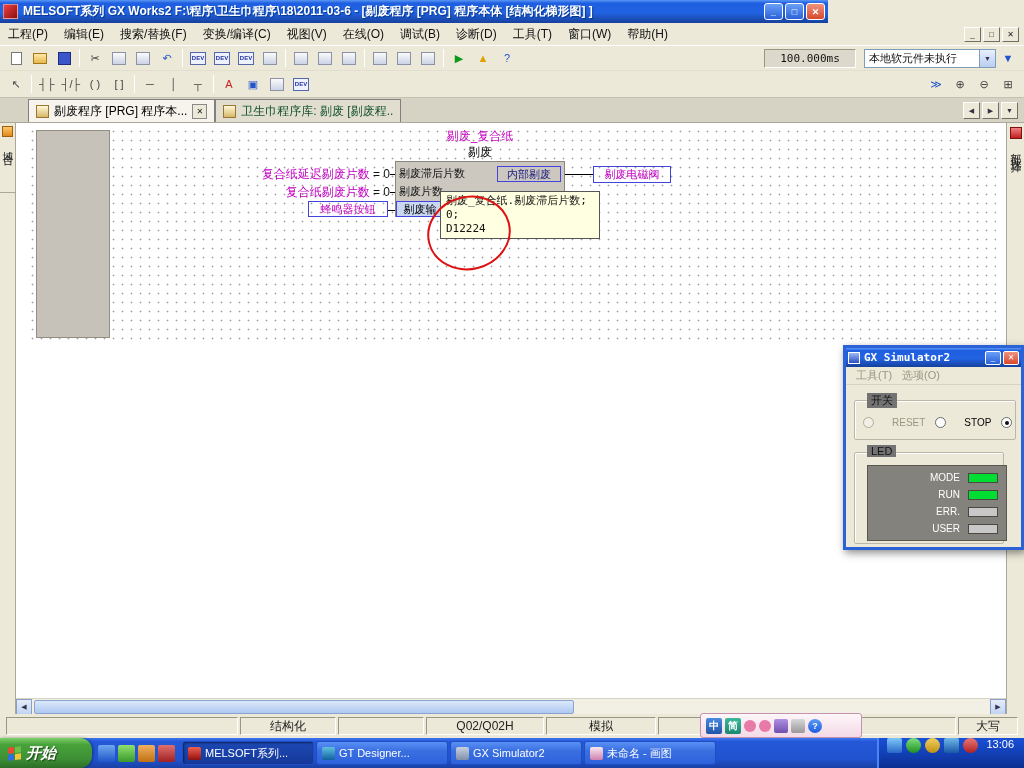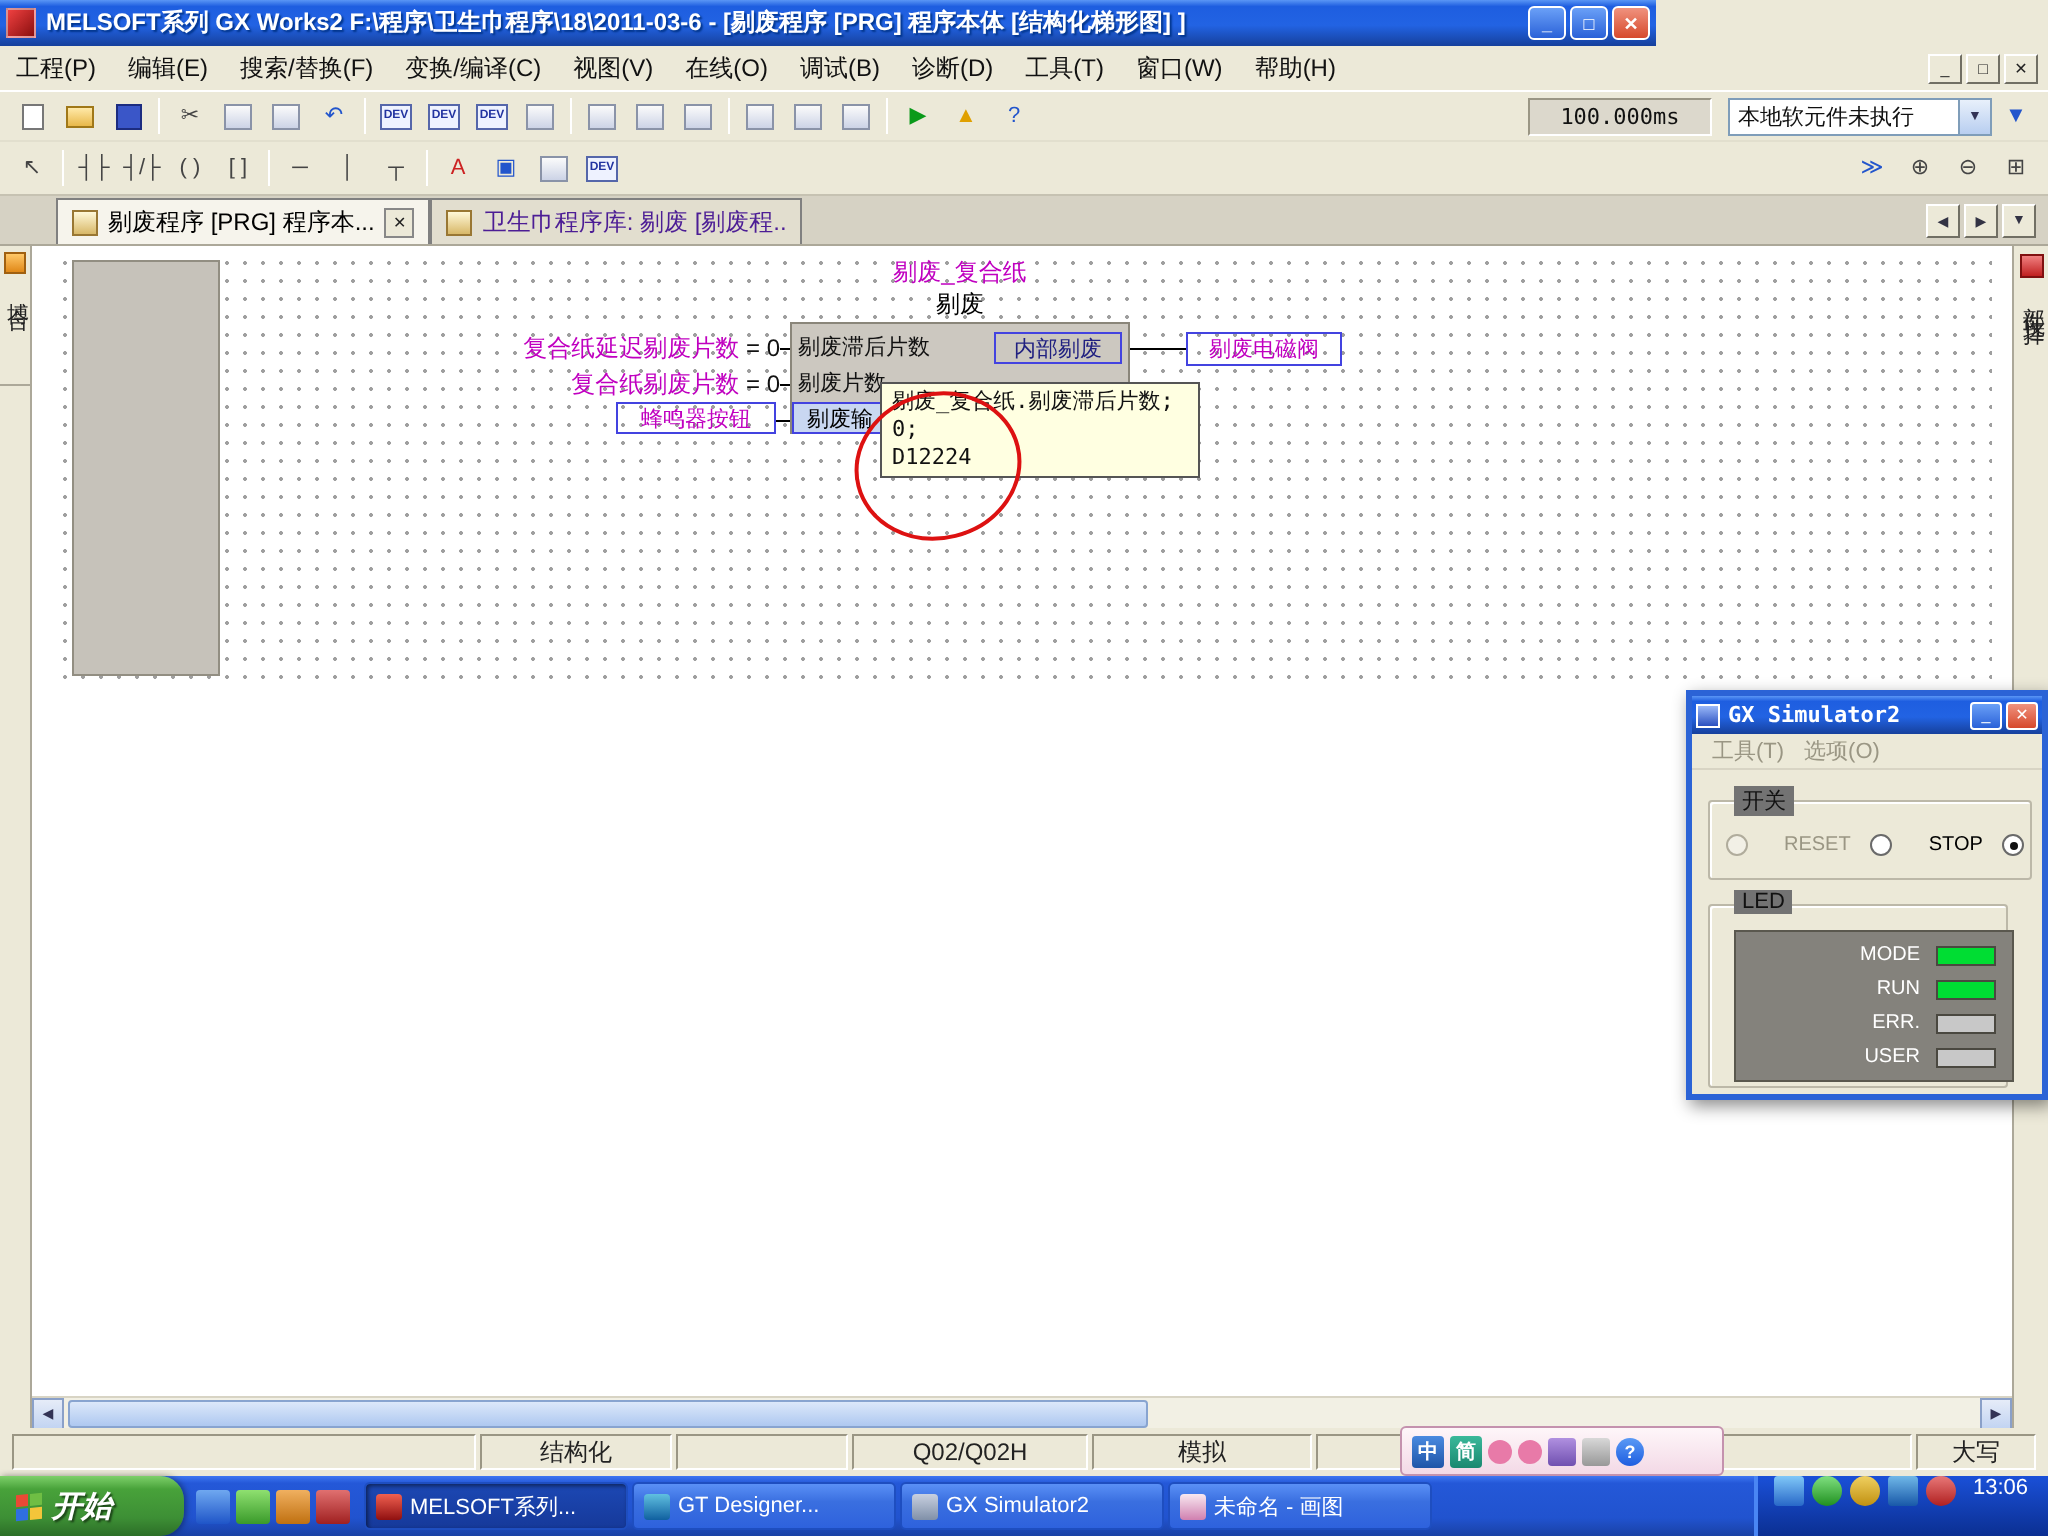--- a/index.html
+++ b/index.html
@@ -40,21 +40,21 @@
     display:flex;align-items:center;justify-content:center;font-family:"DejaVu Sans Mono",monospace;font-size:11px;color:#111;flex:0 0 auto}
   .combo{width:132px;height:19px;background:#fff;border:1px solid #7f9db9;display:flex;align-items:center;margin-left:8px;flex:0 0 auto}
   .combo-text{flex:1;padding:0 4px;font-size:11px;white-space:nowrap;overflow:hidden;color:#111}
   .combo-arrow{width:16px;height:17px;background:linear-gradient(#e8f0fb,#b8cef0);border-left:1px solid #7f9db9;display:flex;align-items:center;justify-content:center;font-size:7px;color:#335}
   .right-cluster{margin-left:auto;display:flex;align-items:center}
 
   
   .tabbar{position:absolute;left:0;top:98px;width:1024px;height:25px;background:#d6d2c4;display:flex;align-items:flex-end;padding-left:28px;border-bottom:1px solid #aca899}
   .tab{height:23px;display:flex;align-items:center;padding:0 7px;border:1px solid #808080;border-bottom:none;font-size:12px;gap:5px;white-space:nowrap}
   .tab.active{background:#f6f4ec}
-  .tab.inactive{background:#e2decf;color:#4c1d95}
+  .tab.inactive{background:#e2decf;color:#14532d}
   .tab-icon{width:13px;height:13px;background:linear-gradient(#fff8d8,#d8b868);border:1px solid #997733;flex:0 0 auto}
   .tab-close{width:15px;height:15px;border:1px solid #888;background:#ece9d8;font-size:8px;display:flex;align-items:center;justify-content:center;color:#222}
   .tabnav{margin-left:auto;display:flex;gap:2px;align-items:center;padding:0 6px 3px 0}
   .tabnav-btn{width:17px;height:17px;border:1px solid;border-color:#fff #716f64 #716f64 #fff;background:#ece9d8;font-size:7px;display:flex;align-items:center;justify-content:center;color:#334}
 
   
   .left-strip{position:absolute;left:0;top:123px;width:16px;height:70px;background:#ece9d8;border-right:1px solid #aca899;border-bottom:1px solid #aca899;display:flex;flex-direction:column;align-items:center;padding-top:3px}
   .left-strip-rest{position:absolute;left:0;top:193px;width:16px;height:521px;background:#ece9d8;border-right:1px solid #aca899}
   .strip-icon-orange{width:11px;height:11px;background:linear-gradient(#ffc868,#e08818);border:1px solid #a06010}
   .strip-icon-red{width:12px;height:12px;background:linear-gradient(#f08080,#c02020);border:1px solid #801010}

